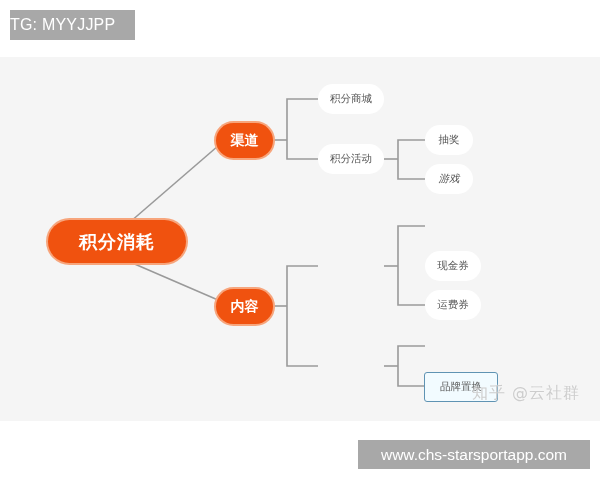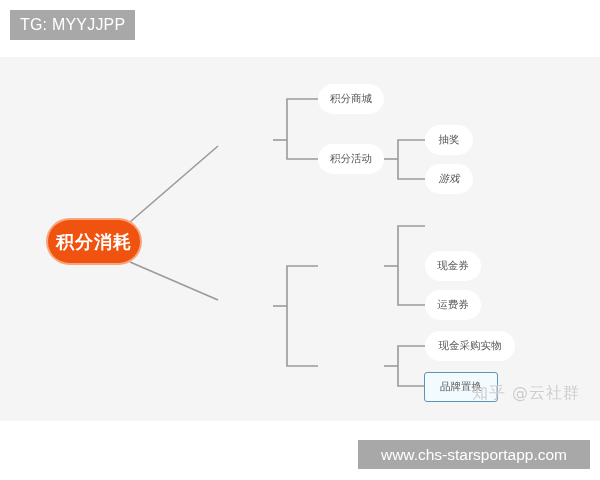--- a/index.html
+++ b/index.html
@@ -8,36 +8,36 @@
       background: #ffffff;
       font-family: "DejaVu Sans", sans-serif;
     }
     .stage { position: relative; width: 600px; height: 480px; background: #ffffff; }
 
     .tag-top {
       position: absolute; left: 10px; top: 10px;
       width: 125px; height: 30px;
       background: #a8a8a8; color: #ffffff;
       font-family: "Liberation Sans", sans-serif;
-      font-size: 16px; line-height: 30px; padding-left: 10px;
+      font-size: 16px; line-height: 30px; padding-left: 0;
       letter-spacing: 0.2px;
     }
 
     .canvas {
       position: absolute; left: 0; top: 57px;
       width: 600px; height: 364px;
       background: #f5f5f5;
     }
 
     svg.lines { position: absolute; left: 0; top: 0; width: 600px; height: 480px; }
     svg.lines line, svg.lines path { stroke: #9a9a9a; stroke-width: 1.6; fill: none; }
 
     .node-root {
       position: absolute; left: 48px; top: 220px;
-      width: 92px; height: 43px;
+      width: 138px; height: 43px;
       border-radius: 22px;
       background: #f0520f;
       box-shadow: 0 0 0 2px #f7a57c;
       color: #ffffff; font-weight: bold; font-size: 18px;
       display: flex; align-items: center; justify-content: center;
       letter-spacing: 1px;
     }
     .node-l1 {
       position: absolute; width: 57px; height: 35px;
       border-radius: 18px;
@@ -106,43 +106,46 @@
     <path d="M 425 226 L 398 226 L 398 305 L 425 305"></path>
 
     <line x1="384" y1="366" x2="398" y2="366"></line>
     <path d="M 425 346 L 398 346 L 398 386 L 424 386"></path>
   </svg>
 
   <div class="node-root">
     <span>积分消耗</span>
   </div>
 
+  <div class="node-l1" style="left:216px; top:123px;">
+    <span>渠道</span>
+  </div>
+  <div class="node-l1" style="left:216px; top:289px;">
+    <span>内容</span>
+  </div>
 
   <div class="node-leaf" style="left:318px; top:84px; width:66px;">
     <span>积分商城</span>
   </div>
   <div class="node-leaf" style="left:318px; top:144px; width:66px;">
     <span>积分活动</span>
   </div>
 
   <div class="node-leaf" style="left:425px; top:125px; width:48px;">
     <span>抽奖</span>
   </div>
   <div class="node-leaf" style="left:425px; top:164px; width:48px;font-style:italic;">
     <span>游戏</span>
   </div>
   <div class="node-leaf" style="left:425px; top:251px; width:56px;">
     <span>现金券</span>
   </div>
   <div class="node-leaf" style="left:425px; top:290px; width:56px;">
     <span>运费券</span>
   </div>
-  <div class="node-leaf" style="left:425px; top:331px; width:90px;">
-    <span>现金采购实物</span>
-  </div>
   <div class="node-selected">
     <span>品牌置换</span>
   </div>
 
   <div class="watermark-zhihu">知乎 @云社群</div>
 
   <div class="tag-bottom">www.chs-starsportapp.com</div>
 </div>
 
 </body></html>

